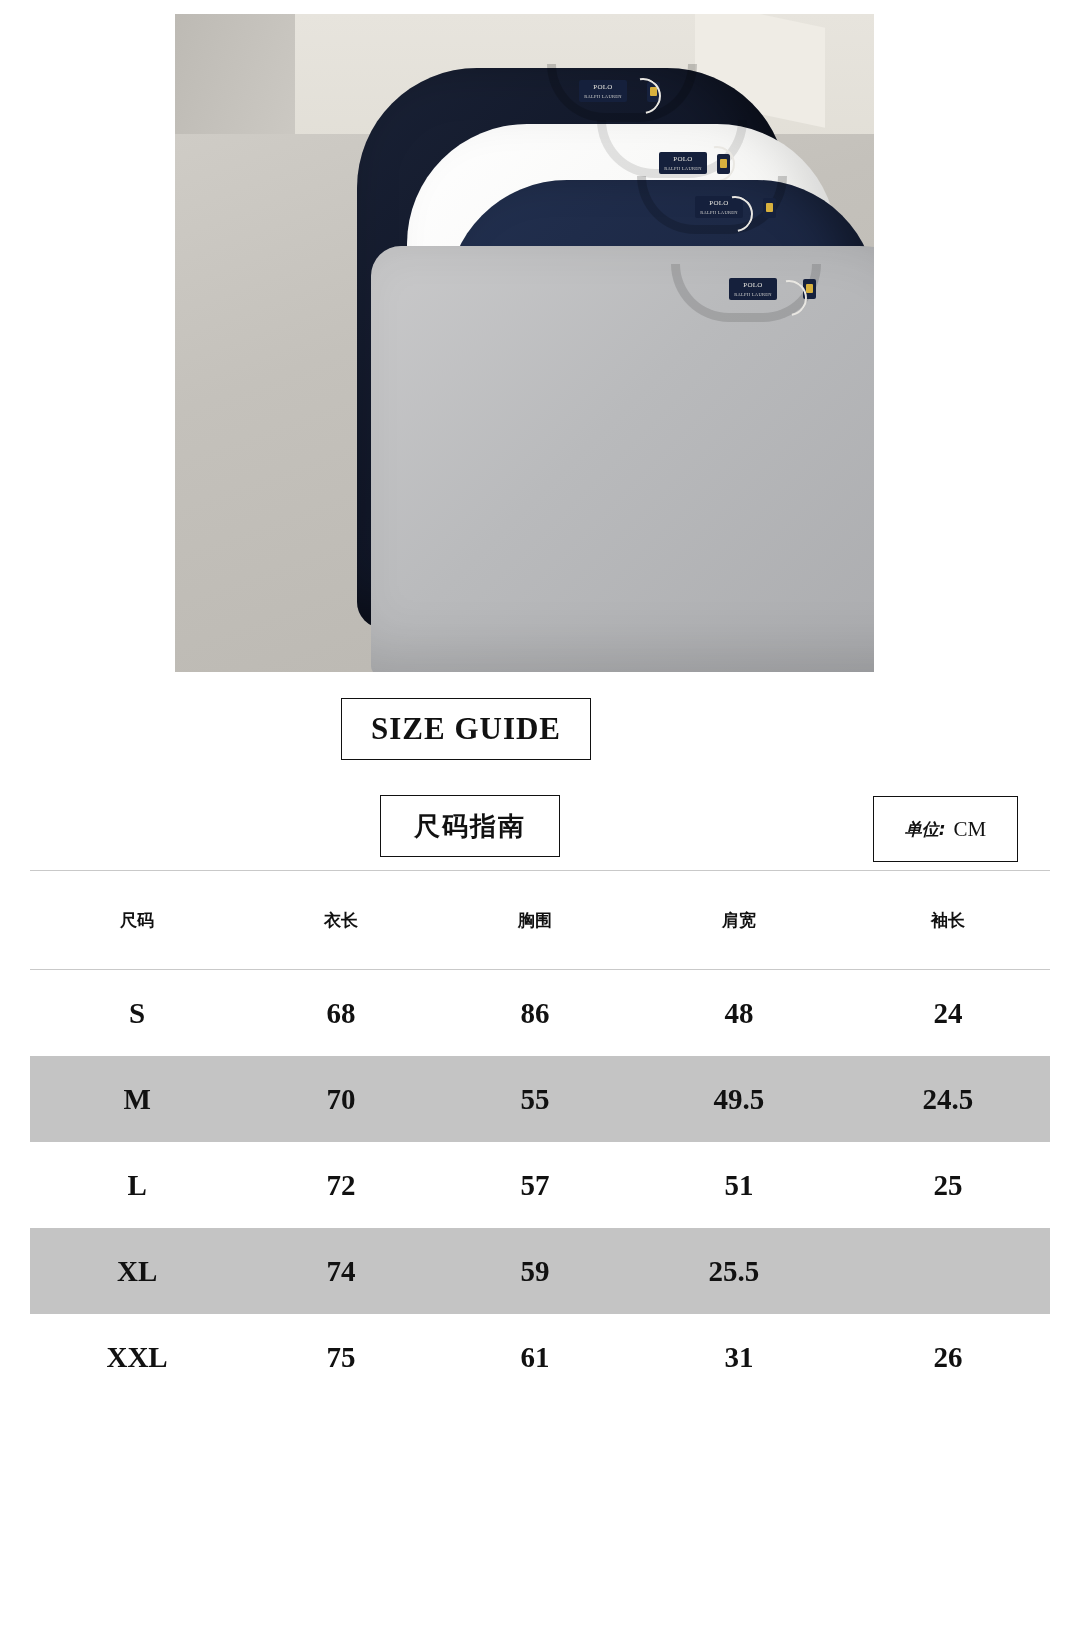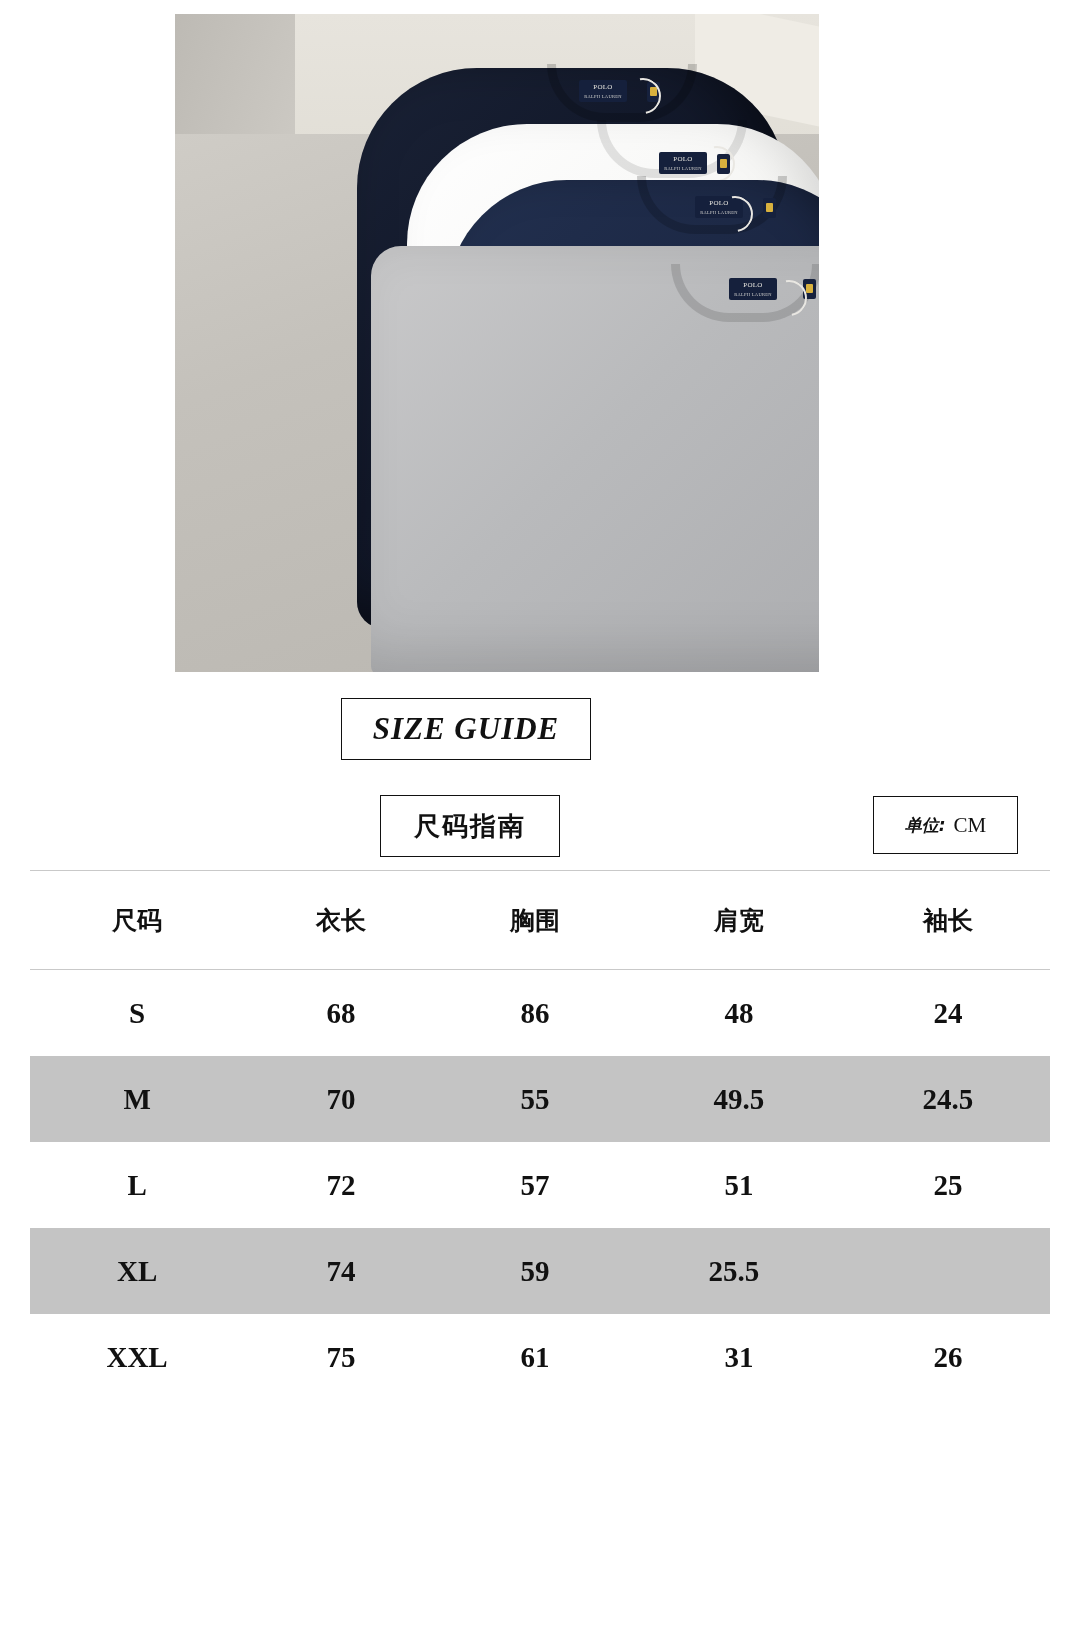--- a/index.html
+++ b/index.html
@@ -15,21 +15,21 @@
     height: 1632px;
     background: #fff;
     overflow: hidden;
   }
 
   
   .photo {
     position: absolute;
     left: 175px;
     top: 14px;
-    width: 644px;
+    width: 699px;
     height: 658px;
     overflow: hidden;
     background: #0f766e;
   }
   .photo .bg-wall {
     position: absolute;
     left: 0; top: 0; width: 100%; height: 220px;
     background: linear-gradient(180deg, #e7e4dd 0%, #e2dfd7 60%, #dcd8d0 100%);
   }
   .photo .bg-floor {
@@ -135,21 +135,20 @@
   
   .title-box {
     position: absolute;
     left: 341px; top: 698px;
     width: 250px; height: 62px;
     border: 1.5px solid #111;
     display: flex; align-items: center; justify-content: center;
   }
   .title-box span {
     font-family: "Liberation Serif", serif;
-    font-style: italic;
     font-weight: bold;
     font-size: 31px;
     letter-spacing: 1px;
     color: #111;
   }
   .subtitle-box {
     position: absolute;
     left: 380px; top: 795px;
     width: 180px; height: 62px;
     border: 1.5px solid #111;
@@ -158,21 +157,21 @@
   .subtitle-box span {
     font-family: "DejaVu Sans", sans-serif;
     font-size: 26px;
     font-weight: 600;
     color: #111;
     letter-spacing: 2px;
   }
   .unit-box {
     position: absolute;
     left: 873px; top: 796px;
-    width: 145px; height: 58px;
+    width: 145px; height: 66px;
     border: 1.5px solid #111;
     display: flex; align-items: center; justify-content: center;
     gap: 8px;
   }
   .unit-box .u-label {
     font-family: "DejaVu Sans", sans-serif;
     font-style: italic;
     font-weight: 700;
     font-size: 17px;
     color: #111;
@@ -200,21 +199,21 @@
   .row.head { height: 100px; }
   .row.data { height: 86px; }
   .row.alt { background: #c4c4c4; }
   .cell {
     text-align: center;
     font-family: "Liberation Serif", serif;
     color: #111;
   }
   .row.head .cell {
     font-family: "DejaVu Sans", sans-serif;
-    font-size: 25px;
+    font-size: 17px;
     font-weight: 600;
   }
   .row.data .cell {
     font-size: 29px;
     font-weight: bold;
   }
   .c0 { width: 21%; }
   .c1 { width: 19%; }
   .c2 { width: 19%; }
   .c3 { width: 21%; }

